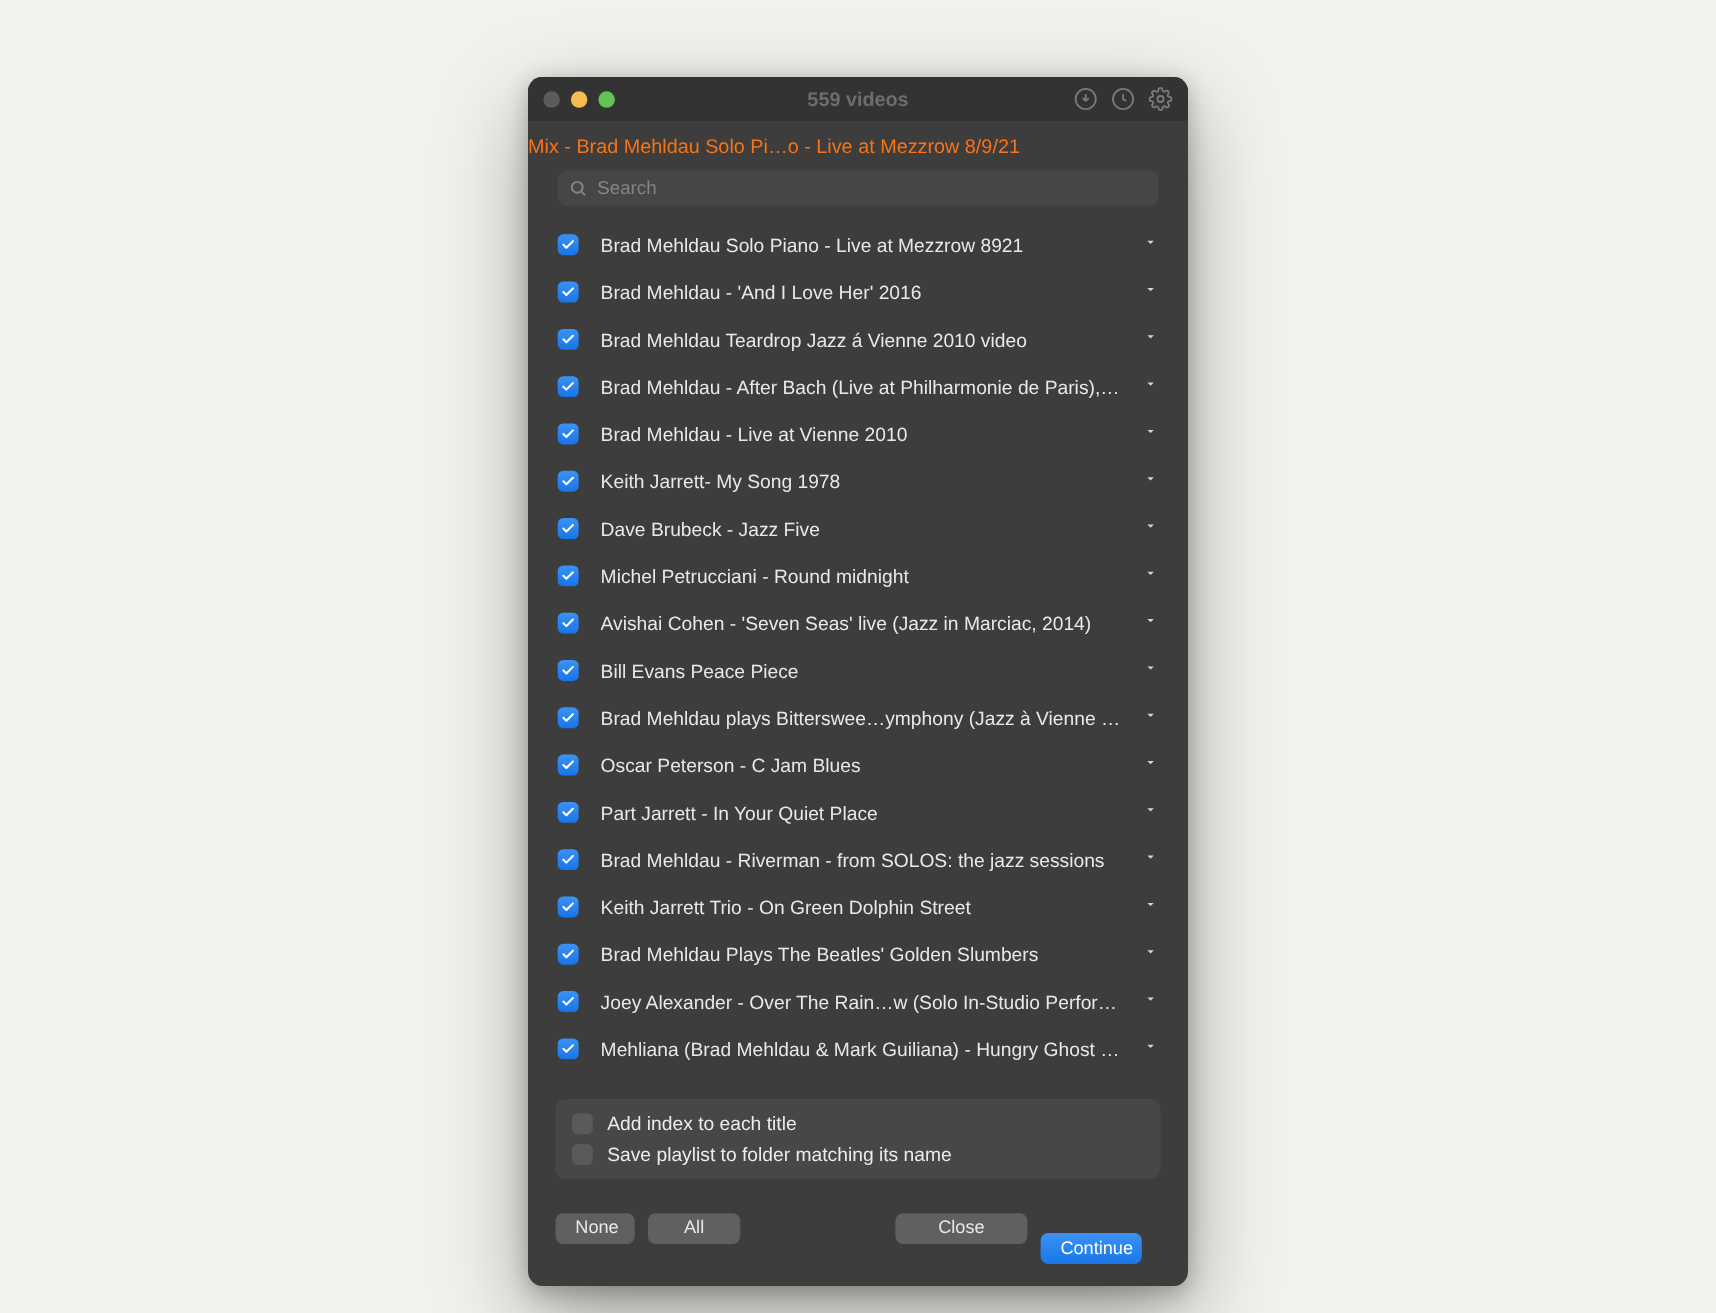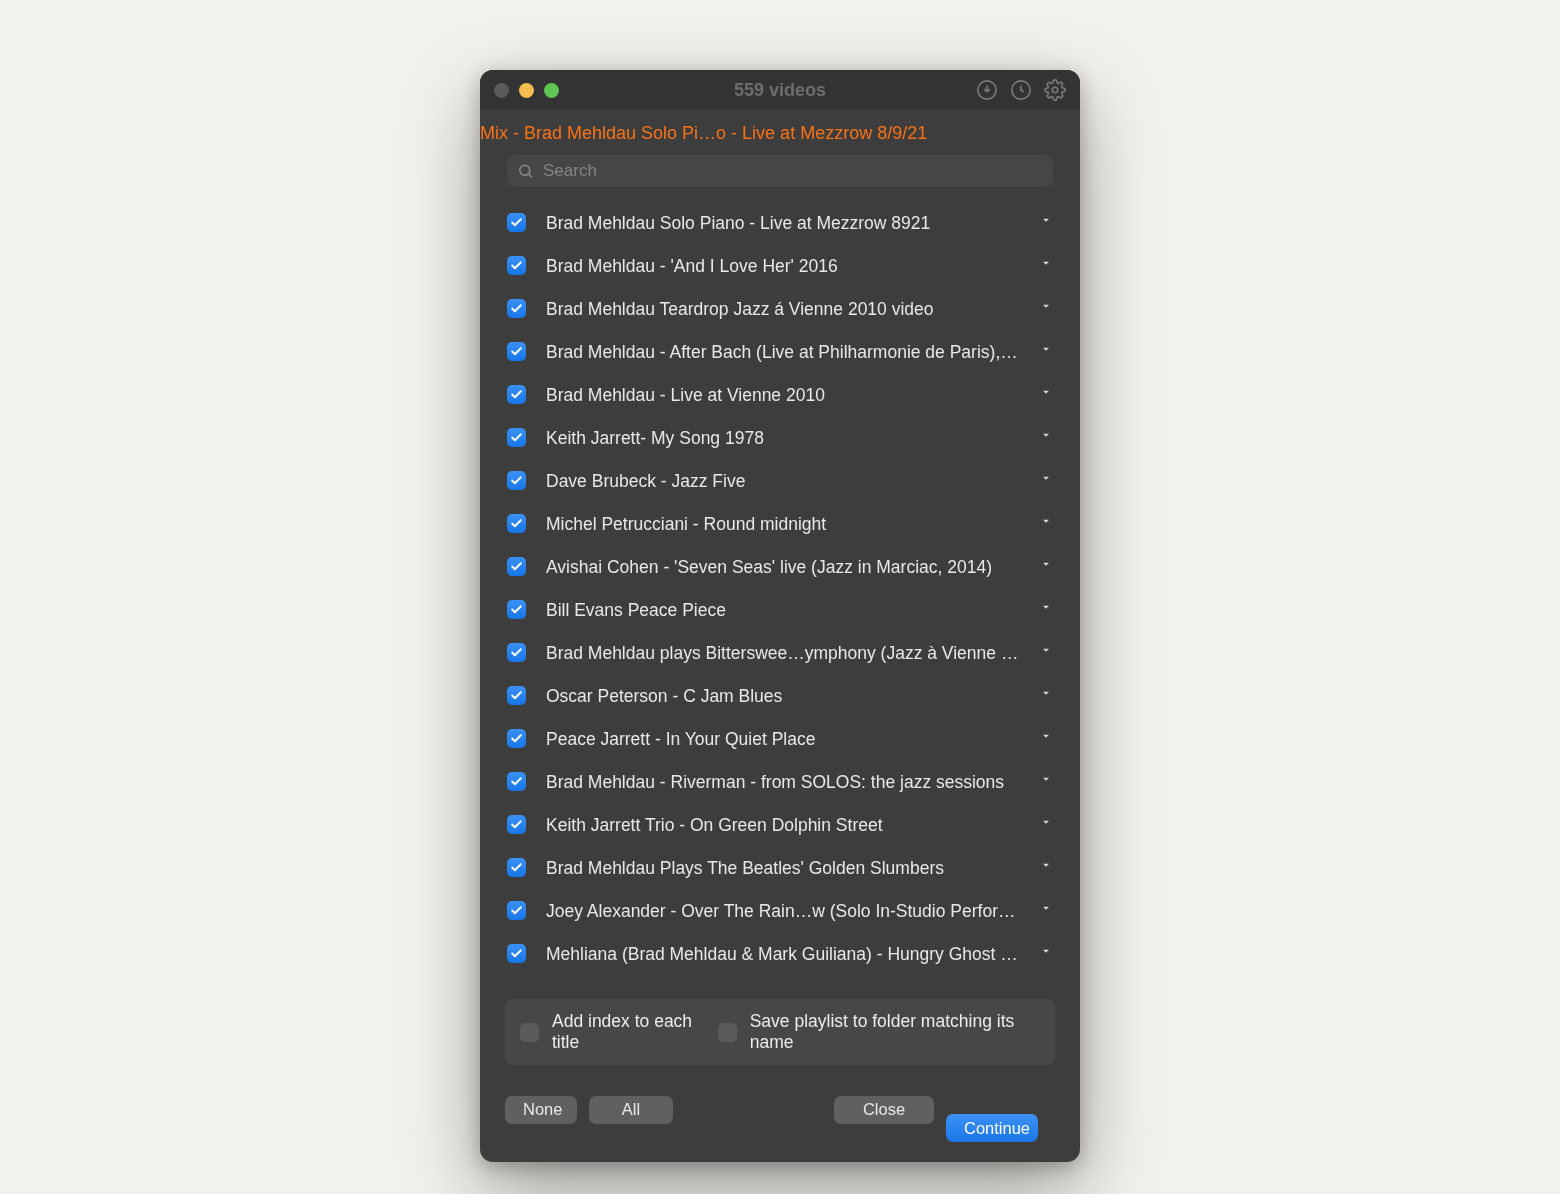--- a/index.html
+++ b/index.html
@@ -143,21 +143,21 @@
       color: #d8d8d8;
       flex-shrink: 0;
       cursor: pointer;
     }
     .options {
       margin: 11px 25px 12px 25px;
       background: #474747;
       border-radius: 9px;
       padding: 12px 15px;
       display: flex;
-      flex-direction: row;
+      flex-direction: column;
       gap: 7px;
     }
     .option-row {
       display: flex;
       align-items: center;
       gap: 13px;
     }
     .option-checkbox {
       width: 19px;
       height: 19px;
@@ -182,21 +182,21 @@
       color: #e8e8e8;
       font-size: 16.5px;
       padding: 4px 18px;
       border-radius: 7px;
       cursor: pointer;
       height: 28px;
     }
     .btn-none { width: 72px; }
     .btn-all { width: 84px; }
     .spacer { flex: 1; }
-    .btn-close { width: 100px; }
+    .btn-close { width: 120px; }
     .btn-continue {
       background: linear-gradient(to bottom, #3b92f5, #1a76e8);
       color: white;
       font-weight: 400;
       width: 92px;
       margin-top: 37px;
     }
   </style>
 </head>
 <body>
@@ -377,21 +377,21 @@
         <div class="chevron"><svg viewBox="0 0 24 24" fill="currentColor">
             <path d="M7 10l5 5 5-5z"></path>
           </svg></div>
       </div>
       <div class="row">
         <div class="checkbox">
           <svg viewBox="0 0 24 24" fill="none" stroke="currentColor" stroke-width="3.5" stroke-linecap="round" stroke-linejoin="round">
             <polyline points="20 6 9 17 4 12"></polyline>
           </svg>
         </div>
-        <div class="row-label">Peace Jarrett - In Your Quiet Place</div>
+        <div class="row-label">Part Jarrett - In Your Quiet Place</div>
         <div class="chevron"><svg viewBox="0 0 24 24" fill="currentColor">
             <path d="M7 10l5 5 5-5z"></path>
           </svg></div>
       </div>
       <div class="row">
         <div class="checkbox">
           <svg viewBox="0 0 24 24" fill="none" stroke="currentColor" stroke-width="3.5" stroke-linecap="round" stroke-linejoin="round">
             <polyline points="20 6 9 17 4 12"></polyline>
           </svg>
         </div>

